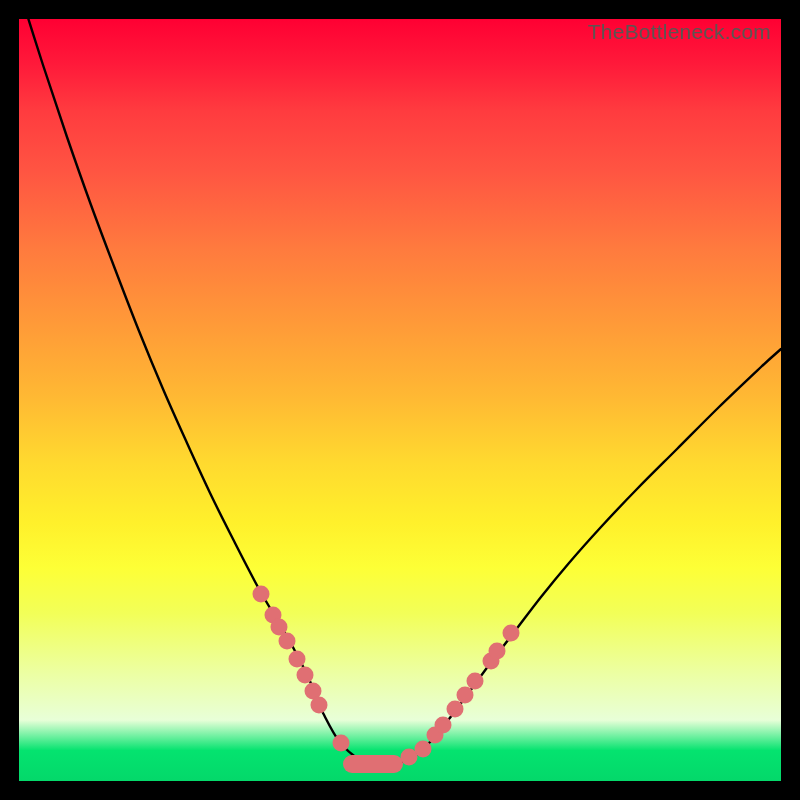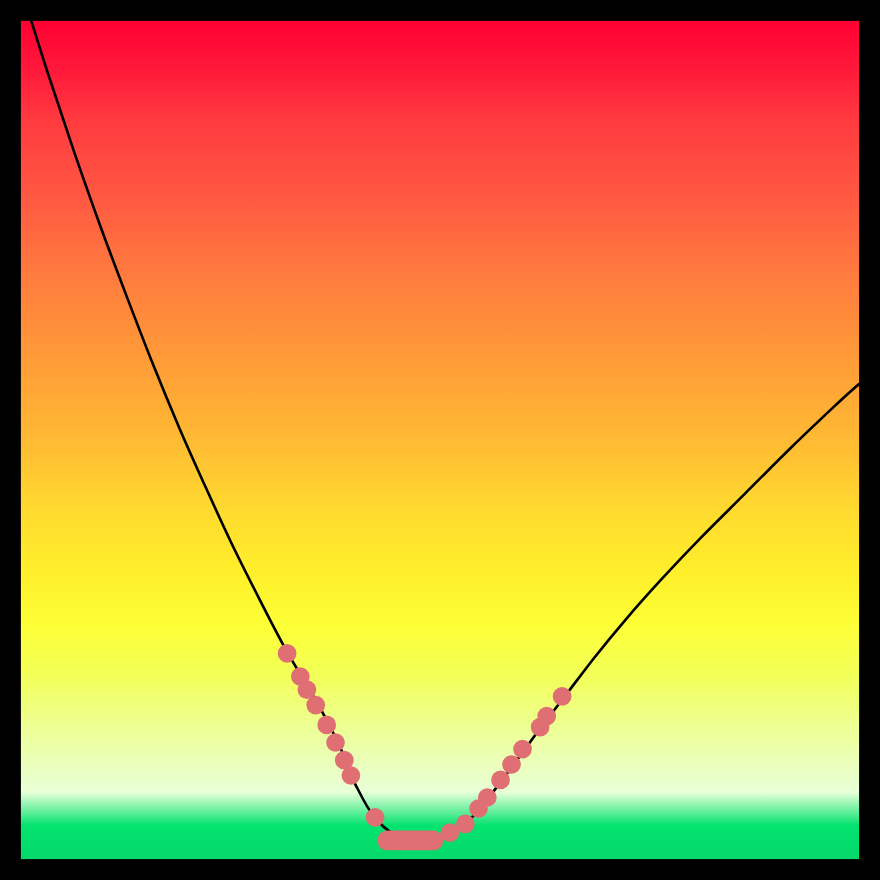--- a/index.html
+++ b/index.html
@@ -63,20 +63,21 @@
   }
   .lozenge {
     fill: #e06f73;
     stroke: none;
   }
 </style>
 </head>
 <body>
 
 <div class="frame">
+  <div class="watermark">TheBottleneck.com</div>
 
   <svg class="plot" viewBox="0 0 762 762">
     <path id="curve-path" class="curve" d="M 0 -30 C 4.0 -17.3, 16.0 21.3, 24 46 C 32.0 70.7, 40.0 94.7, 48 118 C 56.0 141.3, 64.0 164.0, 72 186 C 80.0 208.0, 88.0 229.0, 96 250 C 104.0 271.0, 112.0 292.0, 120 312 C 128.0 332.0, 136.0 351.3, 144 370 C 152.0 388.7, 160.0 406.3, 168 424 C 176.0 441.7, 184.0 459.3, 192 476 C 200.0 492.7, 208.0 508.3, 216 524 C 224.0 539.7, 232.7 556.7, 240 570 C 247.3 583.3, 254.0 593.7, 260 604 C 266.0 614.3, 271.0 622.7, 276 632 C 281.0 641.3, 286.3 652.0, 290 660 C 293.7 668.0, 295.7 674.3, 298 680 C 300.3 685.7, 300.3 687.0, 304 694 C 307.7 701.0, 314.0 714.3, 320 722 C 326.0 729.7, 333.3 736.2, 340 740 C 346.7 743.8, 354.3 744.2, 360 745 C 365.7 745.8, 369.7 745.5, 374 745 C 378.3 744.5, 382.0 743.7, 386 742 C 390.0 740.3, 393.7 738.3, 398 735 C 402.3 731.7, 406.7 727.8, 412 722 C 417.3 716.2, 424.0 707.7, 430 700 C 436.0 692.3, 441.3 685.0, 448 676 C 454.7 667.0, 462.0 656.7, 470 646 C 478.0 635.3, 487.3 623.3, 496 612 C 504.7 600.7, 513.0 589.3, 522 578 C 531.0 566.7, 540.0 555.7, 550 544 C 560.0 532.3, 570.7 520.3, 582 508 C 593.3 495.7, 605.3 483.0, 618 470 C 630.7 457.0, 644.3 443.7, 658 430 C 671.7 416.3, 686.0 401.7, 700 388 C 714.0 374.3, 731.7 357.7, 742 348 C 752.3 338.3, 758.7 333.0, 762 330"></path>
     <g id="marker-layer">
         <circle cx="242" cy="575" r="8.5" class="dot"></circle>
         <circle cx="254" cy="596" r="8.5" class="dot"></circle>
         <circle cx="260" cy="608" r="8.5" class="dot"></circle>
         <circle cx="268" cy="622" r="8.5" class="dot"></circle>
         <circle cx="278" cy="640" r="8.5" class="dot"></circle>
         <circle cx="286" cy="656" r="8.5" class="dot"></circle>

